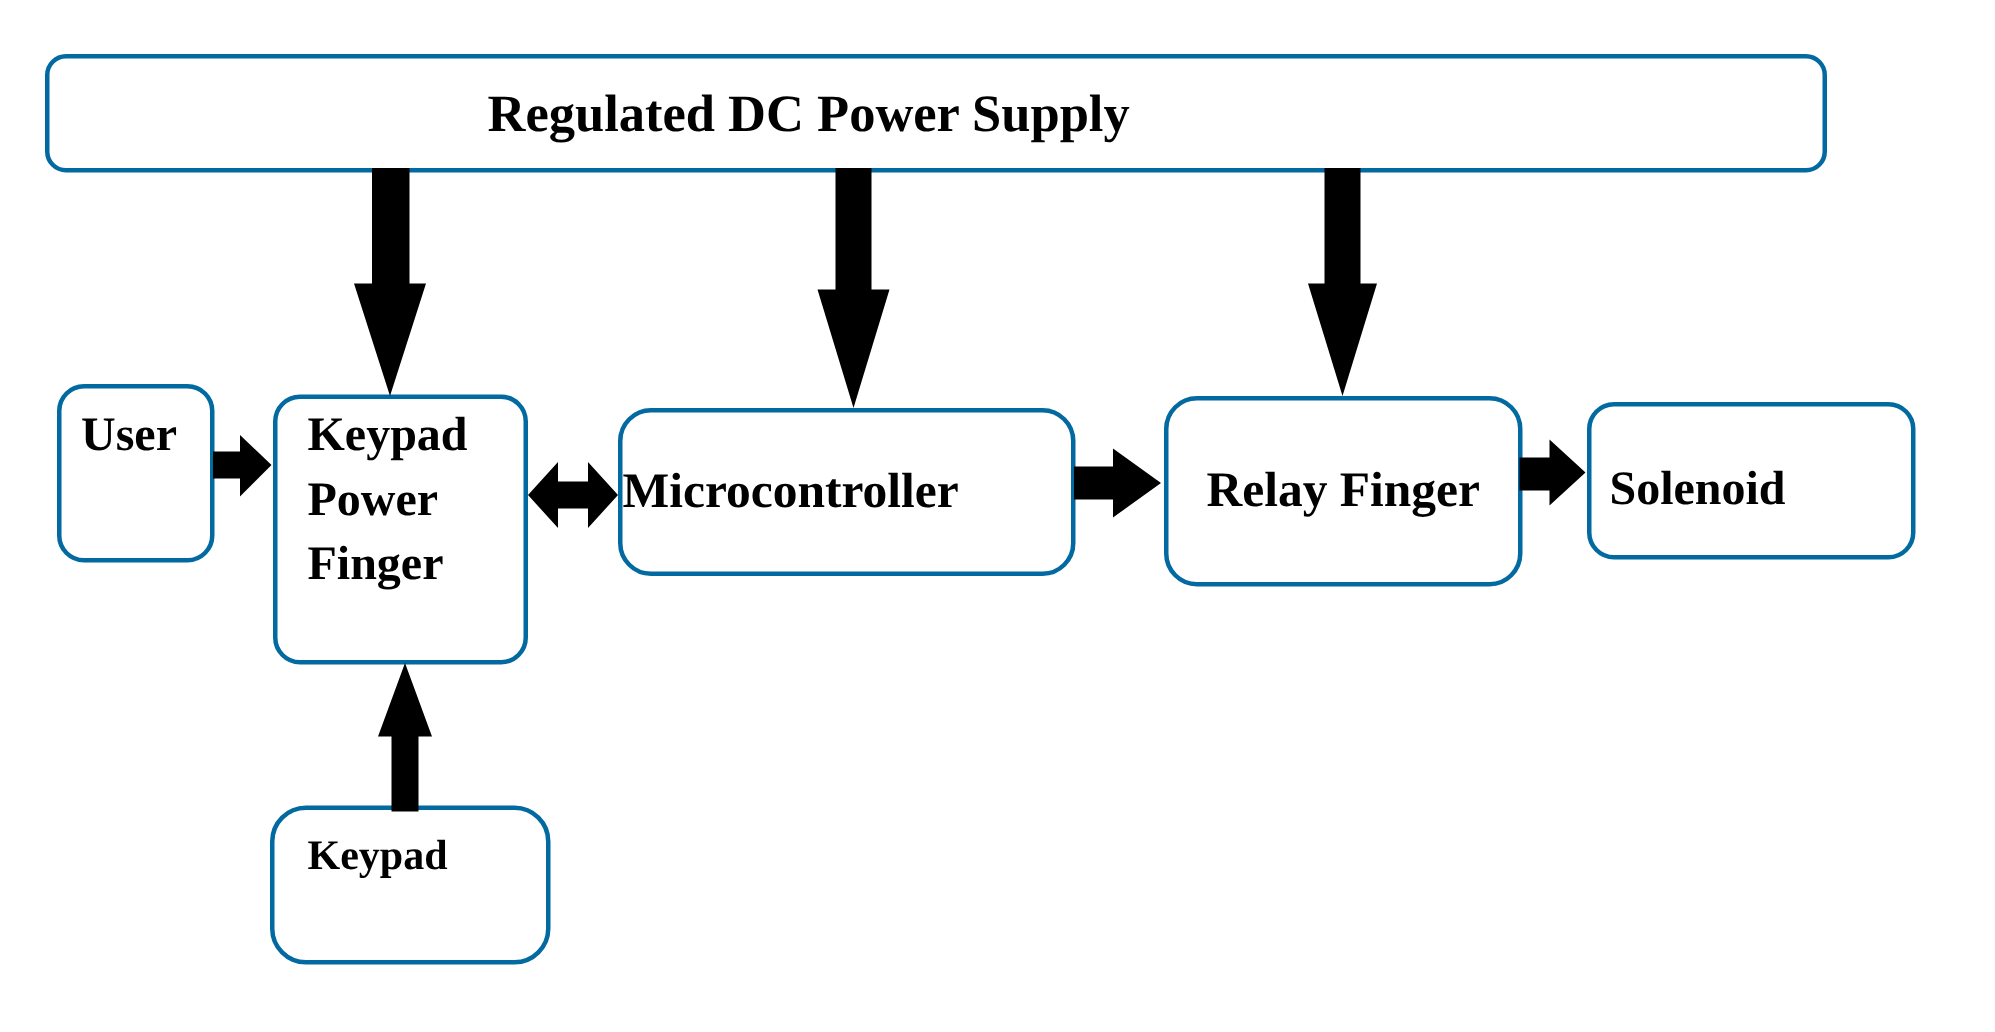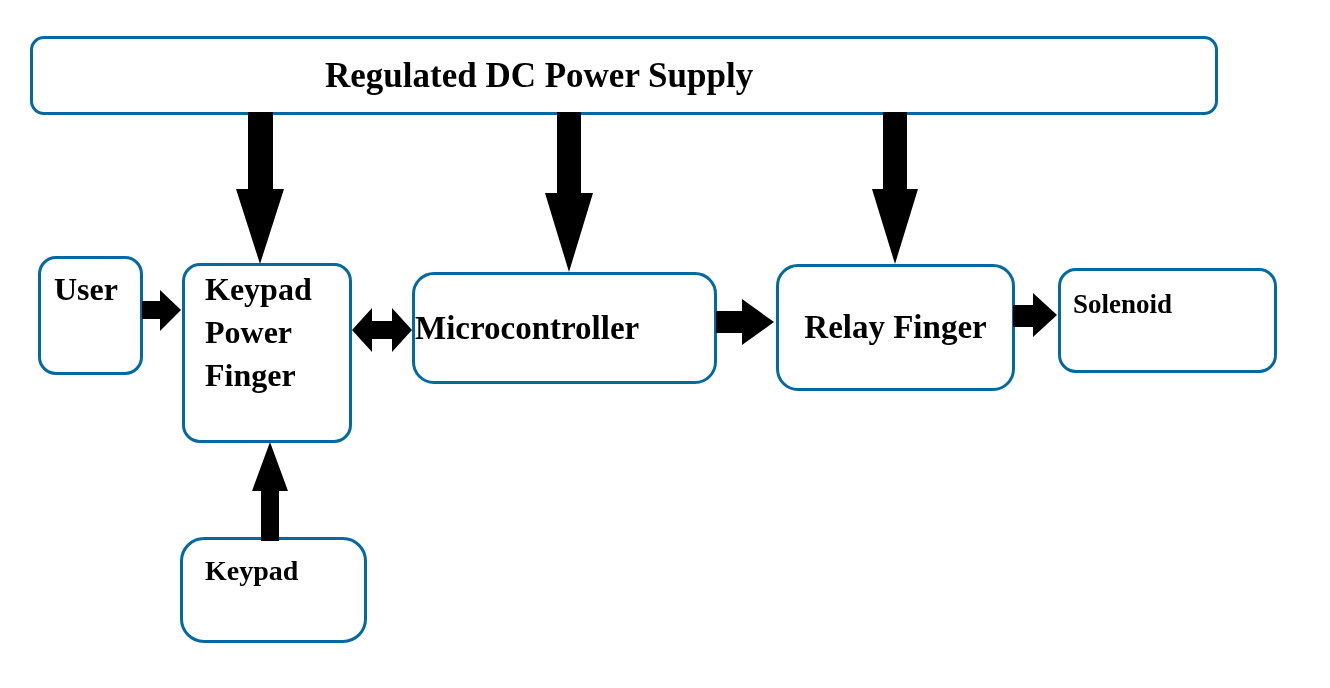--- a/index.html
+++ b/index.html
@@ -70,22 +70,22 @@
     border-radius: 22px;
     display: flex; align-items: center; justify-content: center;
   }
   .relay-box .label { font-size: 33px; }
   
   .solenoid-box {
     left: 1058px; top: 268px; width: 219px; height: 105px;
     border-radius: 18px;
   }
   .solenoid-box .label {
-    font-size: 27px;
-    padding: 18px 0 0 12px;
+    font-size: 32px;
+    padding: 36px 0 0 12px;
   }
   
   .keypad-box {
     left: 180px; top: 537px; width: 187px; height: 106px;
     border-radius: 24px;
   }
   .keypad-box .label {
     font-size: 28px;
     padding: 15px 0 0 22px;
   }

